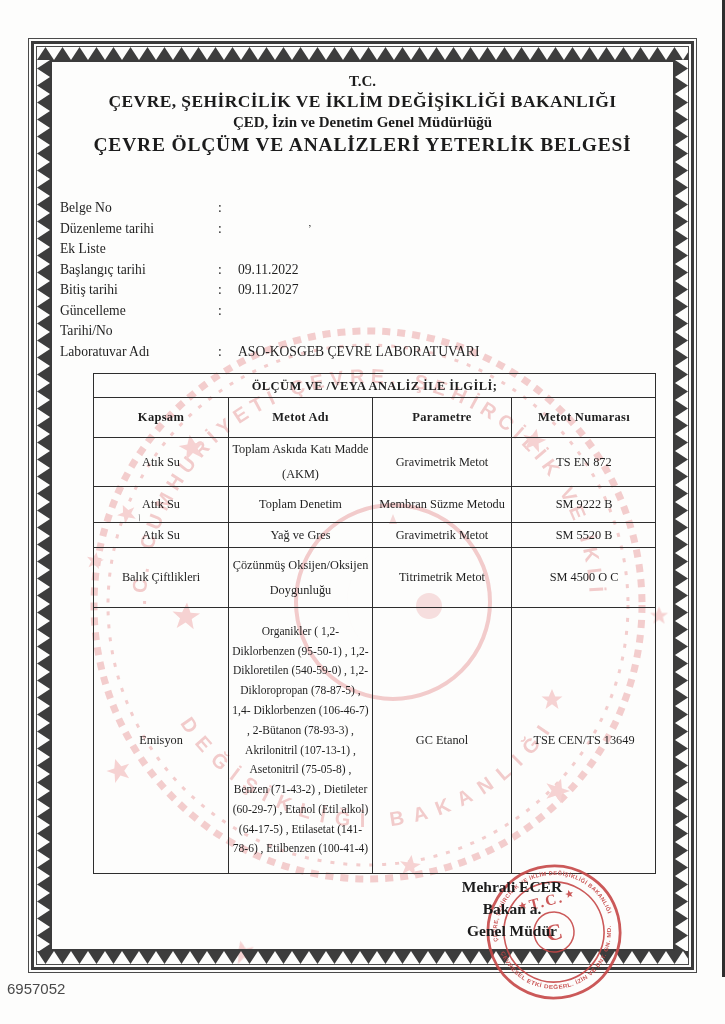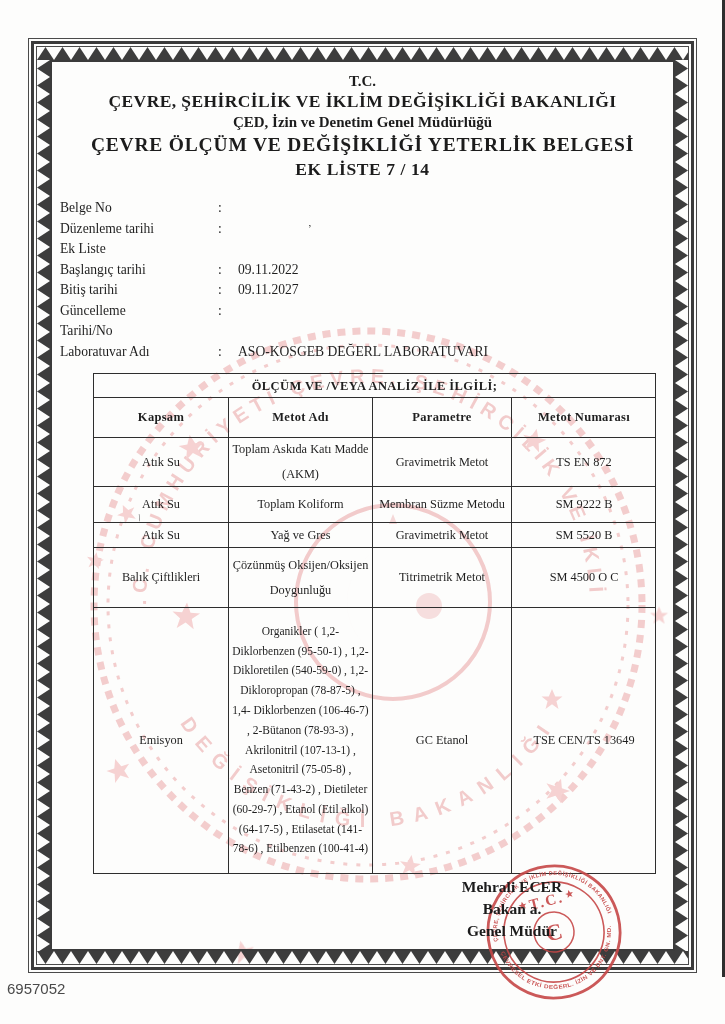--- a/index.html
+++ b/index.html
@@ -149,22 +149,21 @@
     </div>
   </div>
 </div>
 
 <div class="content">
 
   <div class="doc-header">
     <div class="h-tc">T.C.</div>
     <div class="h-min">ÇEVRE, ŞEHİRCİLİK VE İKLİM DEĞİŞİKLİĞİ BAKANLIĞI</div>
     <div class="h-ced">ÇED, İzin ve Denetim Genel Müdürlüğü</div>
-    <div class="h-belge">ÇEVRE ÖLÇÜM VE DEĞİŞİKLİĞİ YETERLİK BELGESİ</div>
-    <div class="h-ek">EK LİSTE 7 / 14</div>
+    <div class="h-belge">ÇEVRE ÖLÇÜM VE ANALİZLERİ YETERLİK BELGESİ</div>
   </div>
 
   <div class="info">
     <div class="info-row">
       <span class="info-label">Belge No</span>
       <span class="info-colon">:</span>
     </div>
     <div class="info-row">
       <span class="info-label">Düzenleme tarihi</span>
       <span class="info-colon">:</span>
@@ -191,42 +190,42 @@
       <span class="info-value"></span>
     </div>
     <div class="info-row">
       <span class="info-label">Tarihi/No</span>
       <span class="info-colon"></span>
       <span class="info-value"></span>
     </div>
     <div class="info-row">
       <span class="info-label">Laboratuvar Adı</span>
       <span class="info-colon">:</span>
-      <span class="info-value">ASO-KOSGEB DEĞERL LABORATUVARI</span>
+      <span class="info-value">ASO-KOSGEB ÇEVRE LABORATUVARI</span>
     </div>
   </div>
 
   <div class="an-table">
     <div class="t-title">ÖLÇÜM VE /VEYA ANALİZ İLE İLGİLİ;</div>
     <div class="t-row head h-head">
       <div style="height:40px">Kapsam</div>
       <div style="height:40px">Metot Adı</div>
       <div style="height:40px">Parametre</div>
       <div style="height:40px">Metot Numarası</div>
     </div>
     <div class="t-row">
       <div class="h-r1">Atık Su</div>
       <div class="h-r1 lh25">Toplam Askıda Katı Madde
 (AKM)</div>
       <div class="h-r1">Gravimetrik Metot</div>
       <div class="h-r1">TS EN 872</div>
     </div>
     <div class="t-row">
       <div class="h-r2">Atık Su</div>
-      <div class="h-r2">Toplam Koliform</div>
+      <div class="h-r2">Toplam Denetim</div>
       <div class="h-r2">Membran Süzme Metodu</div>
       <div class="h-r2">SM 9222 B</div>
     </div>
     <div class="t-row">
       <div class="h-r3">Atık Su</div>
       <div class="h-r3">Yağ ve Gres</div>
       <div class="h-r3">Gravimetrik Metot</div>
       <div class="h-r3">SM 5520 B</div>
     </div>
     <div class="t-row">

